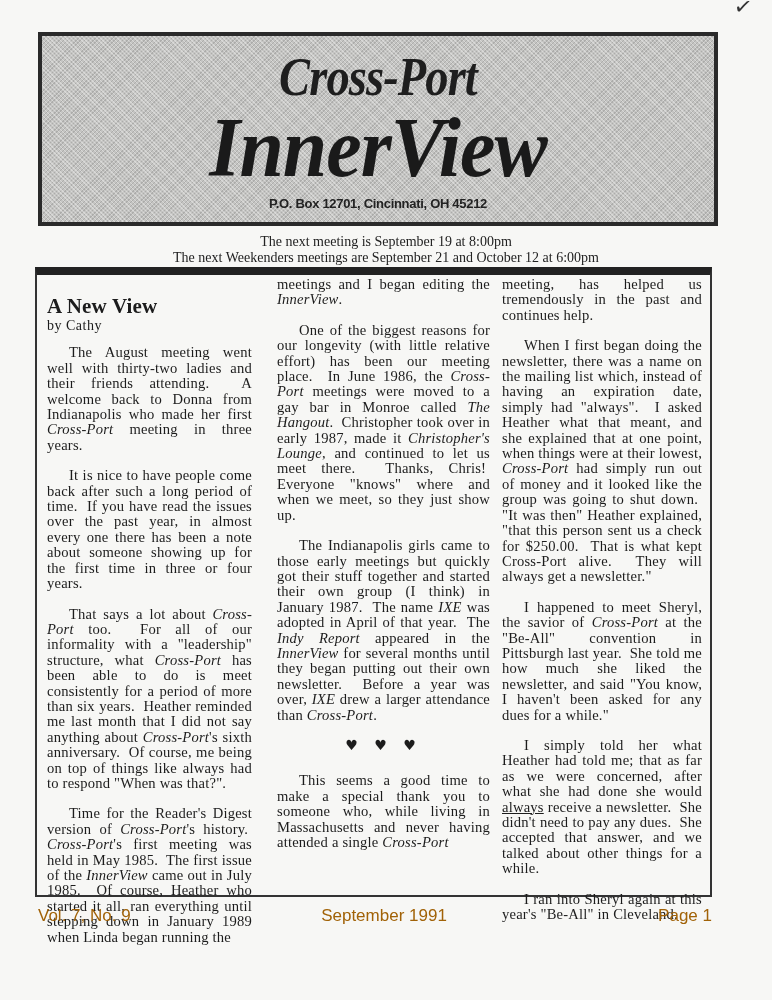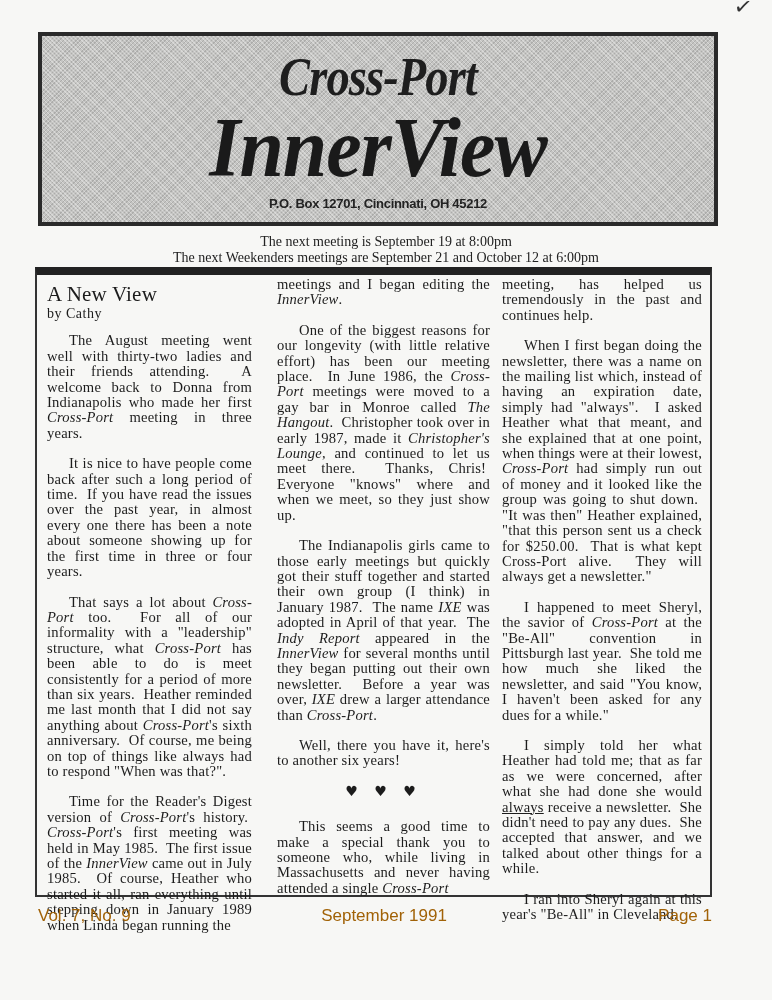--- a/index.html
+++ b/index.html
@@ -55,21 +55,21 @@
     position: absolute; top: 8px;
     font-size: 14.6px; line-height: 15.4px; text-align: justify; letter-spacing: 0.2px;
   }
   .col1 { left: 10px; width: 205px; }
   .col2 { left: 240px; width: 213px; top: 2px; }
   .col3 { left: 465px; width: 200px; top: 2px; }
   .col p { margin: 0 0 15px 0; text-indent: 22px; }
   .col p.cont { text-indent: 0; }
   .col p:last-child { margin-bottom: 12px; }
   .headline {
-    font-size: 21px; font-weight: normal; line-height: 22px; margin-top: 0;
+    font-size: 21px; font-weight: bold; line-height: 22px; margin-top: 12px;
   }
   .byline { font-size: 14px; margin: 1px 0 12px 0; letter-spacing: 0.5px; }
   .hearts { text-align: center; font-size: 14px; margin: 8px 0 20px 0; letter-spacing: 6px;
     font-family: "DejaVu Sans", sans-serif; }
   em { font-style: italic; }
   u { text-decoration: underline; }
 
   .footer {
     position: absolute; top: 906px;
     font-family: "Liberation Sans", sans-serif; font-size: 17px; color: #a16207;
@@ -99,21 +99,20 @@
     <p>The August meeting went well with thirty-two ladies and their friends attending.&nbsp; A welcome back to Donna from Indianapolis who made her first <em>Cross-Port</em> meeting in three years.</p>
     <p>It is nice to have people come back after such a long period of time.&nbsp; If you have read the issues over the past year, in almost every one there has been a note about someone showing up for the first time in three or four years.</p>
     <p>That says a lot about <em>Cross-Port</em> too.&nbsp; For all of our informality with a "leadership" structure, what <em>Cross-Port</em> has been able to do is meet consistently for a period of more than six years.&nbsp; Heather reminded me last month that I did not say anything about <em>Cross-Port</em>'s sixth anniversary.&nbsp; Of course, me being on top of things like always had to respond "When was that?".</p>
     <p>Time for the Reader's Digest version of <em>Cross-Port</em>'s history.&nbsp; <em>Cross-Port</em>'s first meeting was held in May 1985.&nbsp; The first issue of the <em>InnerView</em> came out in July 1985.&nbsp; Of course, Heather who started it all, ran everything until stepping down in January 1989 when Linda began running the</p>
   </div>
 
   <div class="col col2">
     <p class="cont">meetings and I began editing the <em>InnerView</em>.</p>
     <p>One of the biggest reasons for our longevity (with little relative effort) has been our meeting place.&nbsp; In June 1986, the <em>Cross-Port</em> meetings were moved to a gay bar in Monroe called <em>The Hangout</em>.&nbsp; Christopher took over in early 1987, made it <em>Christopher's Lounge</em>, and continued to let us meet there.&nbsp; Thanks, Chris!&nbsp; Everyone "knows" where and when we meet, so they just show up.</p>
     <p>The Indianapolis girls came to those early meetings but quickly got their stuff together and started their own group (I think) in January 1987.&nbsp; The name <em>IXE</em> was adopted in April of that year.&nbsp; The <em>Indy Report</em> appeared in the <em>InnerView</em> for several months until they began putting out their own newsletter.&nbsp; Before a year was over, <em>IXE</em> drew a larger attendance than <em>Cross-Port</em>.</p>
-    <p>Well, there you have it, here's to another six years!</p>
     <div class="hearts">♥ ♥ ♥</div>
     <p>This seems a good time to make a special thank you to someone who, while living in Massachusetts and never having attended a single <em>Cross-Port</em></p>
   </div>
 
   <div class="col col3">
     <p class="cont">meeting, has helped us tremendously in the past and continues help.</p>
     <p>When I first began doing the newsletter, there was a name on the mailing list which, instead of having an expiration date, simply had "always".&nbsp; I asked Heather what that meant, and she explained that at one point, when things were at their lowest, <em>Cross-Port</em> had simply run out of money and it looked like the group was going to shut down.&nbsp; "It was then" Heather explained, "that this person sent us a check for $250.00.&nbsp; That is what kept Cross-Port alive.&nbsp; They will always get a newsletter."</p>
     <p>I happened to meet Sheryl, the savior of <em>Cross-Port</em> at the "Be-All" convention in Pittsburgh last year.&nbsp; She told me how much she liked the newsletter, and said "You know, I haven't been asked for any dues for a while."</p>
     <p>I simply told her what Heather had told me; that as far as we were concerned, after what she had done she would <u>always</u> receive a newsletter.&nbsp; She didn't need to pay any dues.&nbsp; She accepted that answer, and we talked about other things for a while.</p>
     <p>I ran into Sheryl again at this year's "Be-All" in Cleveland.</p>

